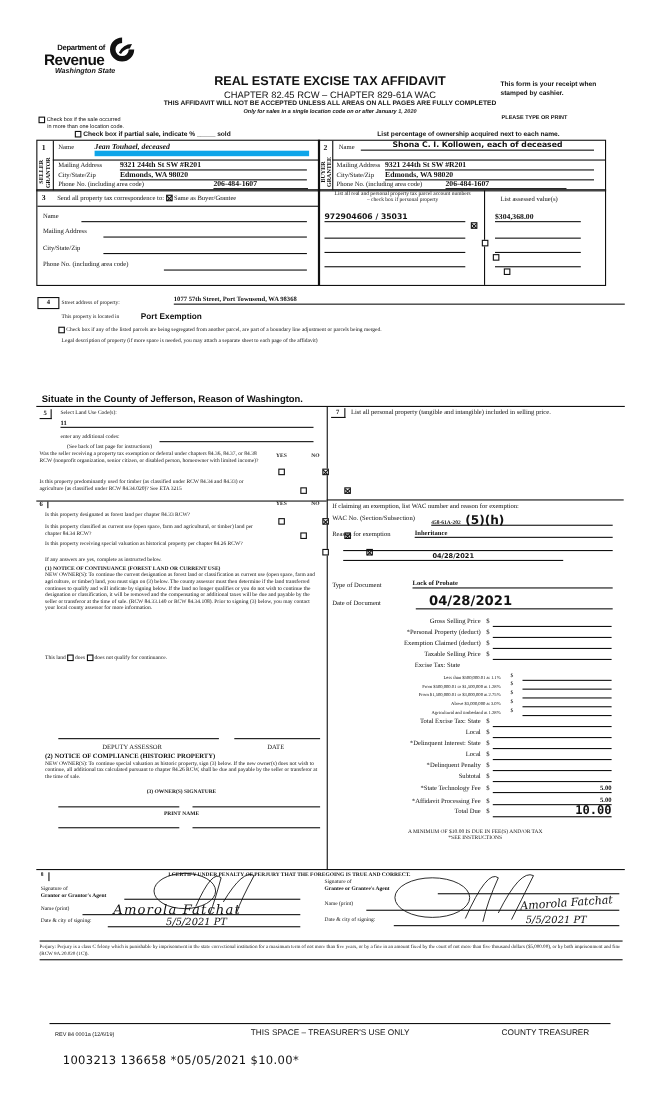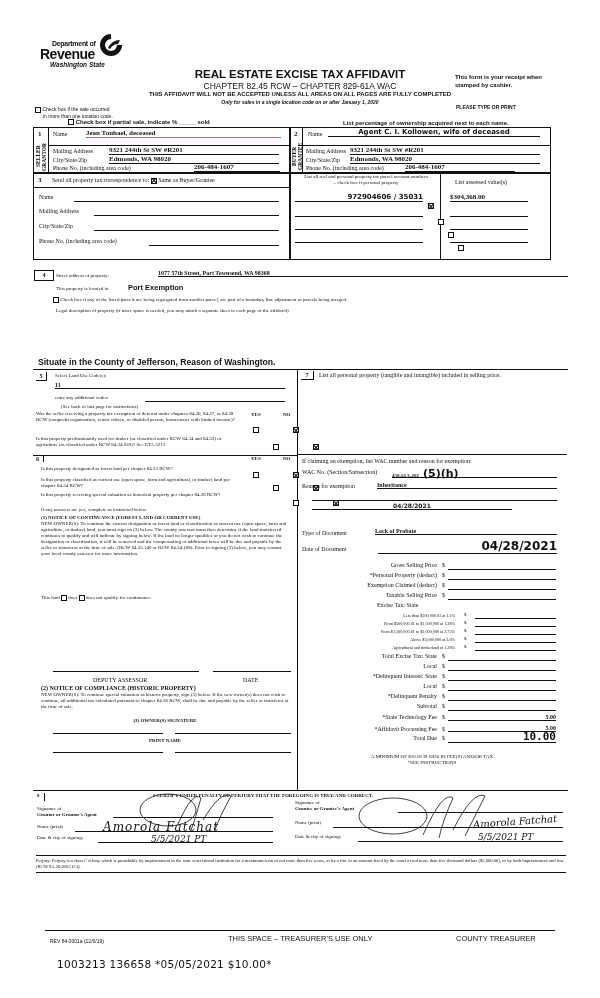--- a/index.html
+++ b/index.html
@@ -9,21 +9,21 @@
   .sans{font-family:"Liberation Sans",sans-serif;}
   .mono{font-family:"DejaVu Sans Mono",monospace;}
   .b{font-weight:bold;}
   .t5{font-size:5px;} .t6{font-size:6px;} .t7{font-size:7px;}
   .line{position:absolute;border-bottom:1px solid #111;height:0;}
   .box{position:absolute;border:1px solid #111;}
   .cb{display:inline-block;width:6px;height:6px;border:1px solid #111;vertical-align:middle;position:relative;box-sizing:border-box;background:#fff;}
   .cb.x::before,.cb.x::after{content:"";position:absolute;left:-1px;top:1.5px;width:6px;height:1px;background:#111;}
   .cb.x::before{transform:rotate(45deg);} .cb.x::after{transform:rotate(-45deg);}
   .fill{font-family:"Liberation Serif",serif;font-weight:bold;}
-  .filltype{font-family:"DejaVu Sans",sans-serif;font-weight:bold;text-align:right;}
+  .filltype{font-family:"DejaVu Sans",sans-serif;font-weight:bold;}
   .vert{writing-mode:vertical-rl;transform:rotate(180deg);font-size:5.5px;font-weight:bold;text-align:center;}
   .right{text-align:right;}
   .center{text-align:center;}
   .numbox{position:absolute;border:1px solid #111;font-size:6px;font-weight:bold;text-align:center;}
 </style>
 </head>
 <body>
 
 <div class="abs" style="left:38px;top:30px;width:100px;height:40px;">
   <div class="abs sans b" style="left:14px;top:10px;font-size:7px;letter-spacing:-0.3px;">Department of</div>
@@ -55,36 +55,36 @@
   <span class="cb"></span>
   <span>Check box if partial sale, indicate % _____ sold</span>
 </div>
 <div class="abs serif t6 b" style="left:343px;top:120px;">List percentage of ownership acquired next to each name.</div>
 
 <div class="box" style="left:33px;top:127px;width:256px;height:45px;">
   <div class="abs b t7" style="left:4px;top:2px;">1</div>
   <div class="abs" style="left:14px;top:0;height:45px;border-left:1px solid #111;"></div>
   <div class="abs vert" style="left:1px;top:12px;height:33px;width:12px;">SELLER GRANTOR</div>
   <div class="abs t6" style="left:19px;top:3px;">Name</div>
-  <div class="abs fill t7" style="left:52px;top:1px;width:195px;border-bottom:1px solid #0ea5e9;">Jean Touhael, deceased</div>
+  <div class="abs fill t7" style="left:52px;top:1px;width:195px;border-bottom:5px solid #0ea5e9;font-style:italic;">Jean Touhael, deceased</div>
   <div class="abs" style="left:14px;top:17px;width:242px;border-bottom:1px solid #111;"></div>
   <div class="abs t6" style="left:19px;top:20px;">Mailing Address</div>
   <div class="abs fill t7" style="left:75px;top:18px;width:170px;border-bottom:1px solid #111;">9321 244th St SW #R201</div>
   <div class="abs t6" style="left:19px;top:29px;">City/State/Zip</div>
   <div class="abs fill t7" style="left:75px;top:27px;width:170px;border-bottom:1px solid #111;">Edmonds, WA 98020</div>
   <div class="abs t6" style="left:19px;top:37px;">Phone No. (including area code)</div>
   <div class="abs fill t7" style="left:160px;top:35px;width:86px;border-bottom:1px solid #111;">206-484-1607</div>
 </div>
 
 <div class="box" style="left:289px;top:127px;width:260px;height:45px;">
   <div class="abs b t7" style="left:4px;top:2px;">2</div>
   <div class="abs" style="left:12px;top:0;height:45px;border-left:1px solid #111;"></div>
   <div class="abs vert" style="left:1px;top:12px;height:33px;width:10px;">BUYER GRANTEE</div>
   <div class="abs t6" style="left:18px;top:3px;">Name</div>
-  <div class="abs filltype" style="left:38px;top:0;width:212px;border-bottom:1px solid #111;font-size:7px;text-align:center;">Agent C. I. Kollowen, wife of deceased</div>
+  <div class="abs filltype" style="left:38px;top:0;width:212px;border-bottom:1px solid #111;font-size:7px;text-align:center;">Shona C. I. Kollowen, each of deceased</div>
   <div class="abs" style="left:12px;top:17px;width:248px;border-bottom:1px solid #111;"></div>
   <div class="abs t6" style="left:16px;top:20px;">Mailing Address</div>
   <div class="abs fill t7" style="left:60px;top:18px;width:190px;border-bottom:1px solid #111;">9321 244th St SW #R201</div>
   <div class="abs t6" style="left:16px;top:29px;">City/State/Zip</div>
   <div class="abs fill t7" style="left:60px;top:27px;width:190px;border-bottom:1px solid #111;">Edmonds, WA 98020</div>
   <div class="abs t6" style="left:16px;top:37px;">Phone No. (including area code)</div>
   <div class="abs fill t7" style="left:115px;top:35px;width:110px;border-bottom:1px solid #111;">206-484-1607</div>
 </div>
 
 <div class="box" style="left:33px;top:172px;width:256px;height:86px;">

